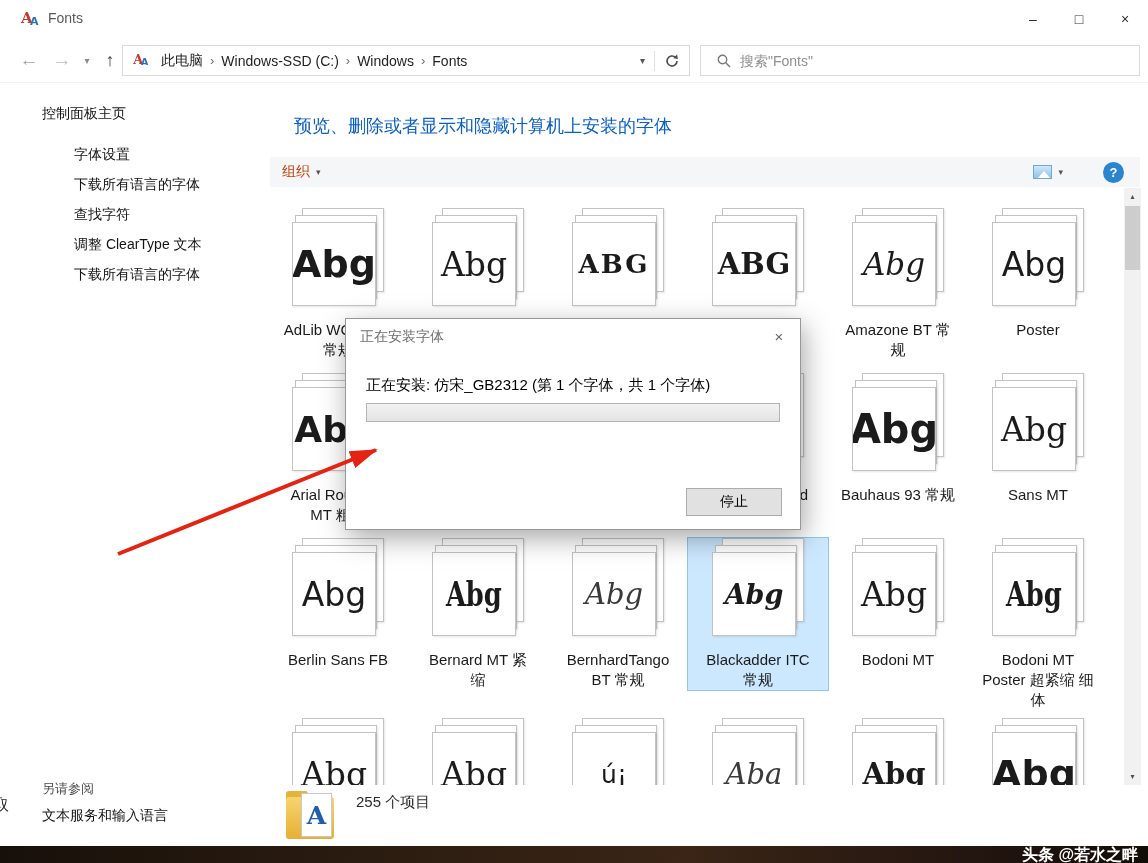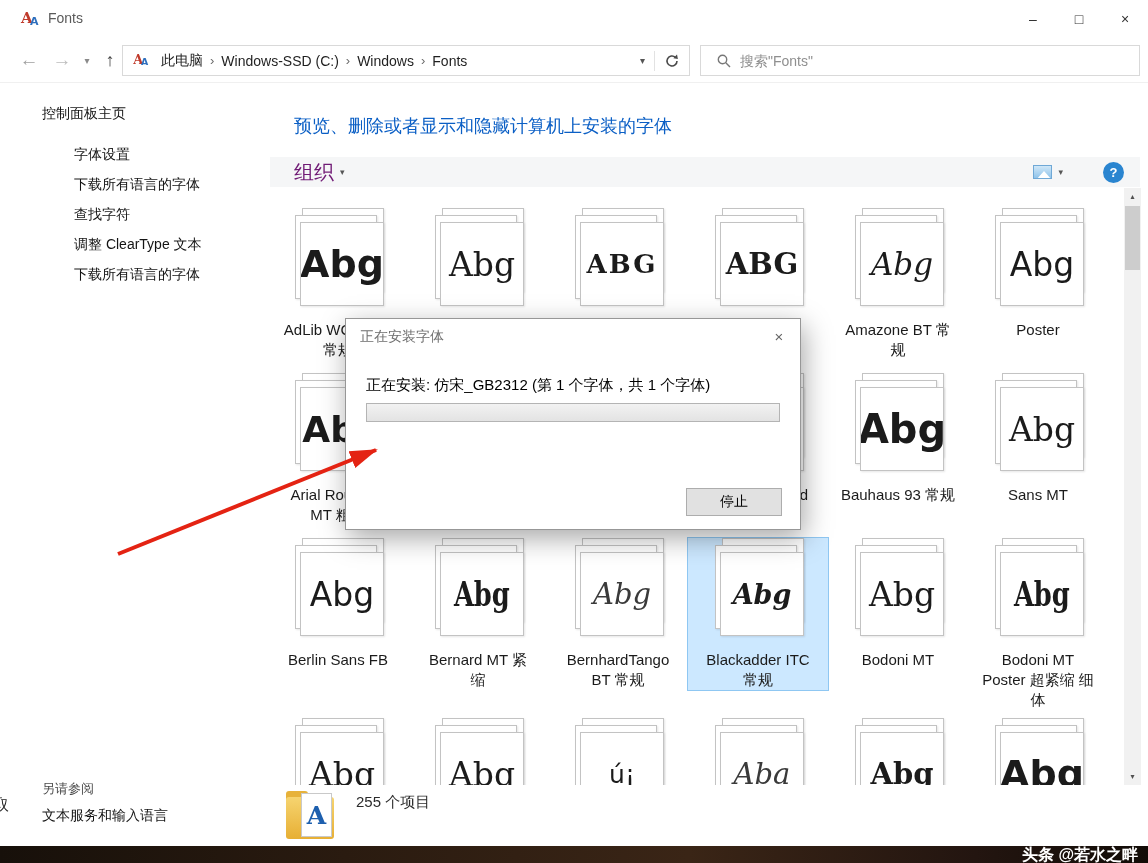--- a/index.html
+++ b/index.html
@@ -46,38 +46,38 @@
   .sidebar { position:absolute; left:0; top:83px; width:256px; bottom:0; background:#fff; }
   .sb-home { position:absolute; left:42px; top:22px; font-size:14px; color:#141414; cursor:pointer; }
   .sb-items { position:absolute; left:42px; top:56px;margin-left:32px; }
   .sb-item { height:30px; line-height:30px; font-size:14px; color:#141414; white-space:nowrap; cursor:pointer; }
   .sb-see { position:absolute; left:42px; top:697px; font-size:13px; color:#4a4a4a; }
   .sb-see-item { position:absolute; left:42px; top:724px; font-size:14px; color:#141414; white-space:nowrap; cursor:pointer; }
 
   
   .heading { position:absolute; left:294px; top:114px; font-size:18px; color:#0b5fc5; white-space:nowrap; }
   .toolbar { position:absolute; left:270px; top:157px; width:870px; height:30px; background:#f5f6f7; display:flex; align-items:center; }
-  .organize { margin-left:24px; font-size:20px; color:#701a75; cursor:pointer; }
+  .organize { margin-left:12px; font-size:14px; color:#c2410c; cursor:pointer; }
   .orgcaret { margin-left:6px; font-size:9px; color:#555; }
   .tspacer { flex:1; }
   .viewbtn { display:flex; align-items:center; gap:6px; margin-right:40px; cursor:pointer; }
   .picicon { width:19px; height:14px; background:linear-gradient(180deg,#cfe7f8 0%,#8fc3ea 100%); border:1px solid #6fa8d6; position:relative; overflow:hidden; }
   .picicon::after { content:""; position:absolute; left:2px; bottom:-2px; border-left:8px solid transparent; border-right:8px solid transparent; border-bottom:9px solid #fff; }
   .viewcaret { font-size:9px; color:#555; }
   .helpbtn { width:21px; height:21px; border-radius:50%; background:#2a85d0; color:#fff; font-weight:bold; font-size:13px; display:flex; align-items:center; justify-content:center; margin-right:16px; cursor:pointer; }
 
   
   .grid { position:absolute; left:268px; top:188px; width:850px; height:597px; overflow:hidden; background:#fff; }
   .tile { position:absolute; width:140px; cursor:pointer; }
   .tile.selected { background:#cce8ff; outline:1px solid #8fc7f2; }
   .stack { position:relative; width:100px; height:98px; margin:0 auto; }
   .page { position:absolute; background:#fff; border:1px solid #c3c3c3; box-shadow:1px 1px 2px rgba(0,0,0,.10); }
   .p1 { left:14px; top:0; width:82px; height:84px; }
   .p2 { left:7px; top:7px; width:82px; height:84px; }
-  .p3 { left:12px; top:14px; width:84px; height:84px; display:flex; align-items:center; justify-content:center; overflow:hidden; }
+  .p3 { left:4px; top:14px; width:84px; height:84px; display:flex; align-items:center; justify-content:center; overflow:hidden; }
   .tile-label { margin-top:14px; text-align:center; font-size:15px; line-height:20px; color:#1b1b1b; }
   .s-heavy  .pv { font-family:"DejaVu Sans",sans-serif; font-weight:800; font-size:38px; }
   .s-serif  .pv { font-family:"DejaVu Serif",serif; font-size:33px; }
   .s-serifb .pv { font-family:"DejaVu Serif",serif; font-weight:bold; font-size:29px; }
   .s-caps   .pv { font-family:"DejaVu Serif",serif; font-weight:bold; font-size:26px; letter-spacing:2px; }
   .s-script .pv { font-family:"DejaVu Serif",serif; font-style:italic; font-size:31px; }
   .s-sans   .pv { font-family:"DejaVu Sans",sans-serif; font-size:33px; }
   .s-round  .pv { font-family:"DejaVu Sans",sans-serif; font-weight:bold; font-size:36px; }
   .s-black  .pv { font-family:"DejaVu Sans",sans-serif; font-weight:bold; font-size:40px; }
   .s-cond   .pv { font-family:"DejaVu Serif",serif; font-weight:bold; font-size:33px; transform:scaleX(.78); }

